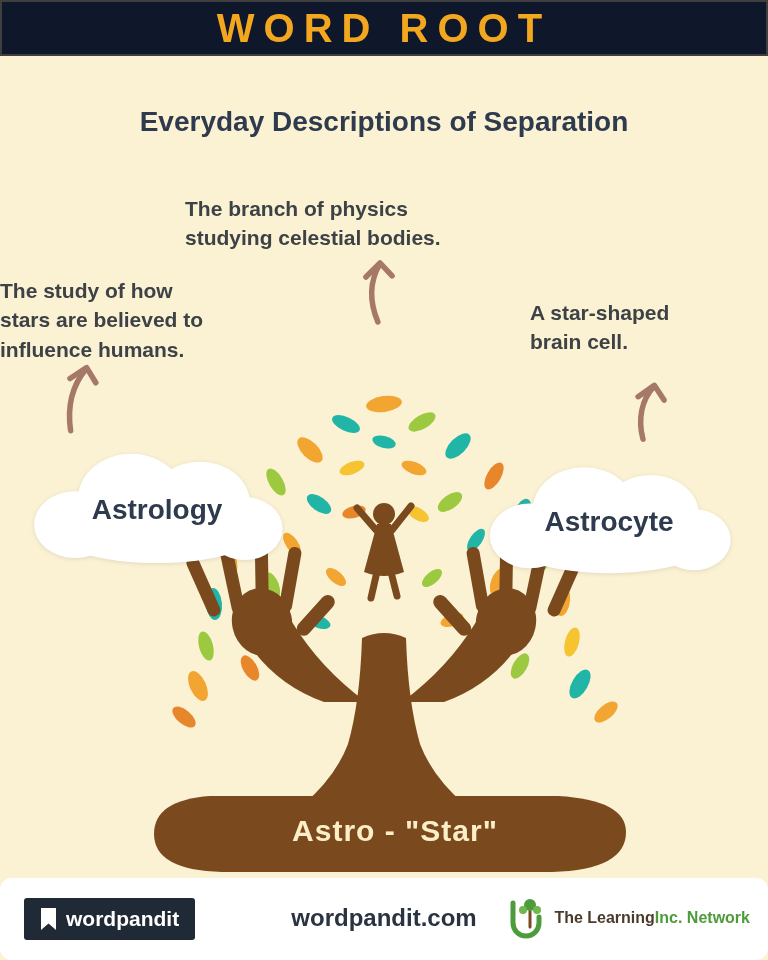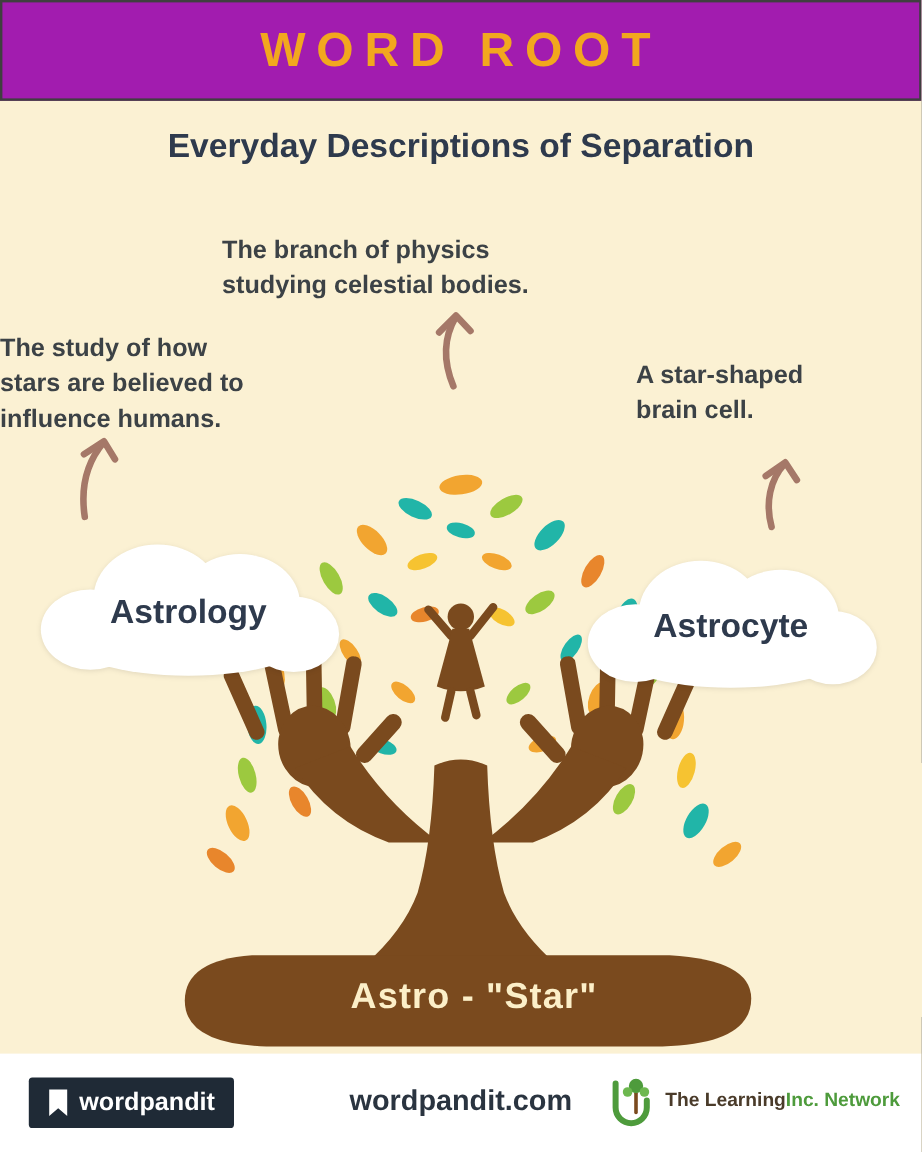--- a/index.html
+++ b/index.html
@@ -3,22 +3,22 @@
 <meta charset="utf-8">
 <style>
   * { box-sizing: border-box; margin: 0; padding: 0; }
   body { background: #888; font-family: "Liberation Sans", sans-serif; }
   .page {
     position: relative; width: 768px; height: 960px; margin: 0 auto;
     background: #FBF1D3; overflow: hidden;
   }
   
   .header {
-    position: absolute; top: 0; left: 0; width: 768px; height: 84px;
-    background: #a21caf; border: 2px solid #3F3F3F;
+    position: absolute; top: 0; left: 0; width: 768px; height: 56px;
+    background: #0f172a; border: 2px solid #3F3F3F;
     display: flex; align-items: center; justify-content: center;
   }
   .header .title {
     color: #F2A71E; font-size: 40px; font-weight: 700; letter-spacing: 9px;
   }
   
   .subtitle {
     position: absolute; top: 106px; left: 0; width: 768px;
     text-align: center; font-size: 28px; font-weight: 700; color: #2E3A4D;
   }
@@ -55,20 +55,21 @@
   
   .root-label {
     position: absolute; top: 814px; left: 190px; width: 410px;
     text-align: center; color: #FCEFC8; font-size: 30px; font-weight: 700;
     letter-spacing: 1px;
   }
   
   .footer {
     position: absolute; bottom: 0; left: 0; width: 768px; height: 82px;
     background: #ffffff;
+    border-radius: 12px;
   }
   .brand-badge {
     position: absolute; left: 24px; top: 20px; height: 42px;
     background: #1F2A36; color: #ffffff; border-radius: 3px;
     display: flex; align-items: center; gap: 9px; padding: 0 16px;
     font-size: 21px; font-weight: 700;
   }
   .website {
     position: absolute; left: 0; top: 26px; width: 768px; text-align: center;
     font-size: 24px; font-weight: 700; color: #2A3440;

